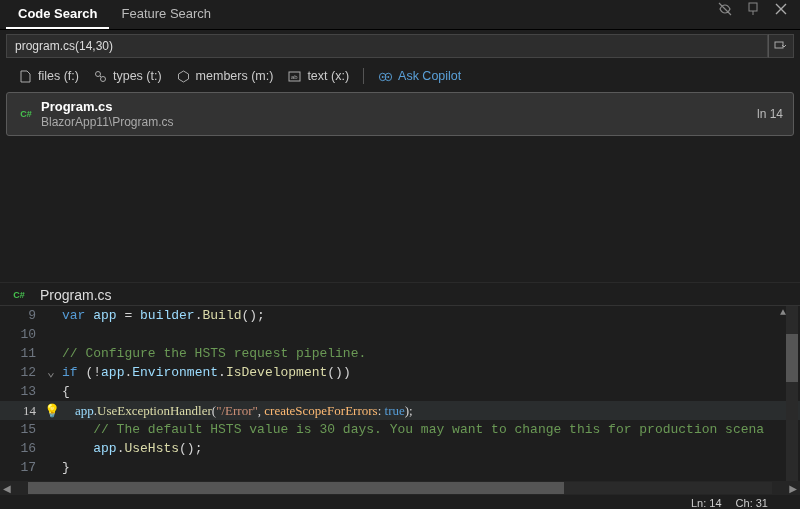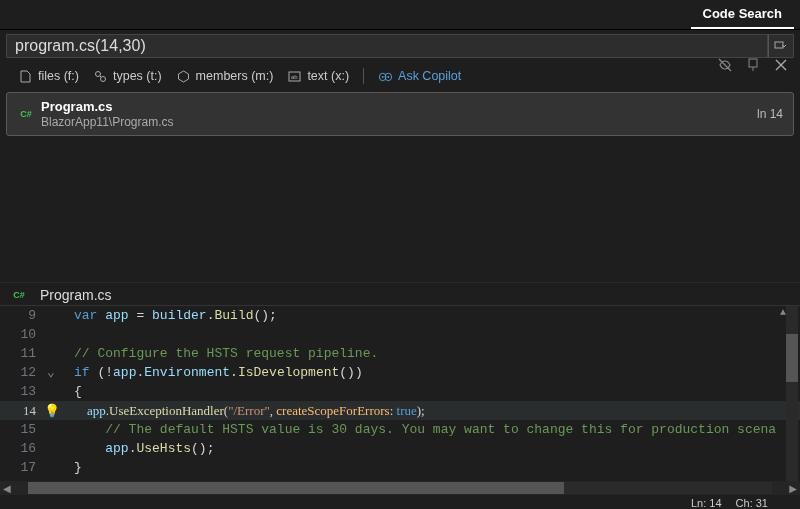--- a/index.html
+++ b/index.html
@@ -8,25 +8,24 @@
     background: #1e1e1e;
     font-family: "Segoe UI", sans-serif;
     font-size: 13px;
     color: #cccccc;
     overflow: hidden;
     position: relative;
   }
   .titlebar {
     height: 30px;
     display: flex;
-    align-items: flex-end;
+    align-items: flex-start;
     background: #1e1e1e;
     padding: 0 6px;
     border-bottom: 1px solid #000;
-    flex-direction: column;
   }
   .tab {
     padding: 6px 12px;
     cursor: pointer;
     color: #bbb;
     font-size: 13px;
   }
   .tab.active {
     color: #fff;
     font-weight: 600;
@@ -50,21 +49,21 @@
     align-items: center;
     padding: 4px 6px;
   }
   .search-input {
     flex: 1;
     background: #2d2d2d;
     border: 1px solid #444;
     color: #ddd;
     padding: 3px 8px;
     height: 24px;
-    font-size: 16px;
+    font-size: 12px;
     outline: none;
   }
   .dropdown-btn {
     width: 26px; height: 24px;
     background: #2d2d2d;
     border: 1px solid #444;
     border-left: 1px solid #555;
     display: flex; align-items: center; justify-content: center;
     color: #aaa;
     cursor: pointer;
@@ -158,21 +157,20 @@
     width: 14px;
     flex-shrink: 0;
     color: #888;
     text-align: center;
   }
   .code-content {
     flex: 1;
     padding-left: 4px;
     color: #d4d4d4;
     white-space: pre;
-    margin-left: 12px;
   }
   .code-line.highlighted {
     background: #2a2d2e;
     font-family: Liberation Serif, serif;
   }
   .code-line.highlighted .gutter { color: #c5c5c5; }
   
   .kw { color: #569cd6; }
   .var { color: #9cdcfe; }
   .mth { color: #dcdcaa; }

